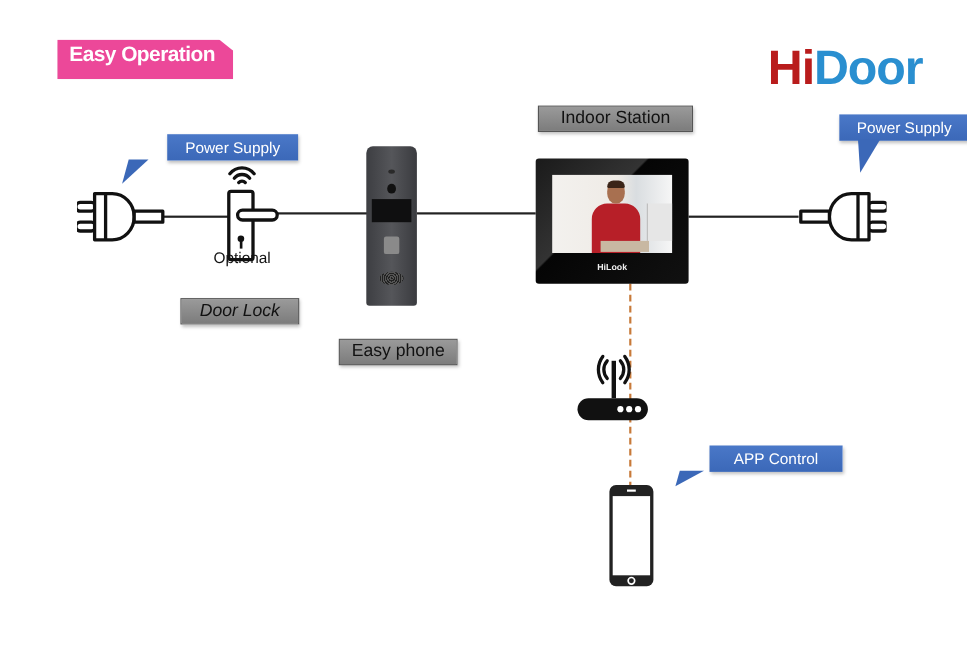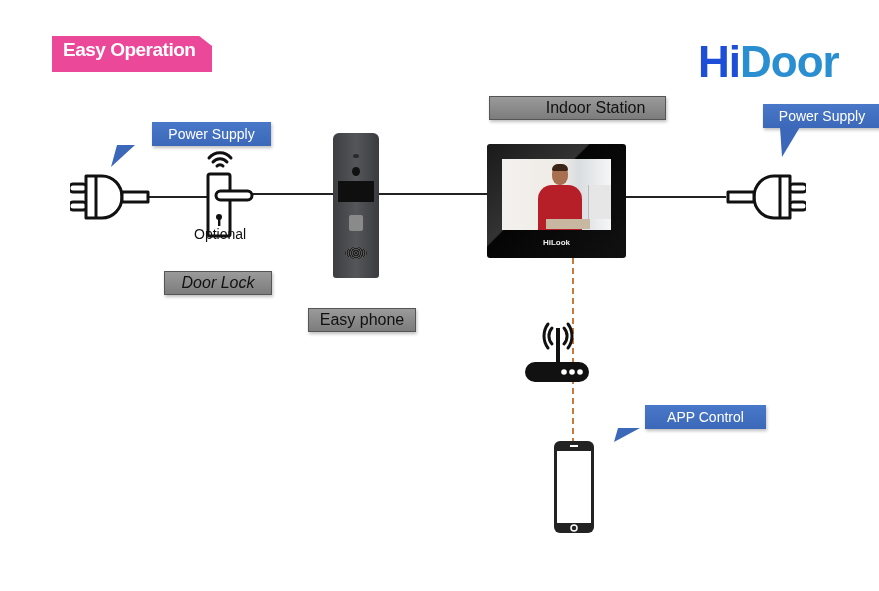--- a/index.html
+++ b/index.html
@@ -16,21 +16,21 @@
       clip-path: polygon(0 0, 92% 0, 100% 28%, 100% 100%, 0 100%);
       box-shadow: 2px 3px 4px rgba(0,0,0,0.3);
     }
     .header-tag span {
       position: absolute; left: 11px; top: 3px; color: #ffffff; font-weight: bold;
       font-size: 19px; letter-spacing: -0.5px;
     }
 
     
     .logo { left: 698px; top: 40px; font-size: 44px; font-weight: bold; letter-spacing: -1px; line-height: 1; }
-    .logo .hi { color: #1d4ed8; }
+    .logo .hi { color: #b91c1c; }
     .logo .look { color: #2a8fd0; }
 
     
     .callout {
       background: linear-gradient(#4a78c8, #3b68b8);
       color: #ffffff; font-size: 14px; height: 24px; line-height: 24px; text-align: center;
       box-shadow: 1px 2px 3px rgba(0,0,0,0.25);
       margin-left: 47px;
     }
 
@@ -134,21 +134,21 @@
   <div class="cam1"></div>
   <div class="cam2"></div>
   <div class="panel"></div>
   <div class="btn"></div>
   <div class="speaker"></div>
 </div>
 <div class="abs gray-label" style="left:308px; top:308px; width:106px;">
   <span>Easy phone</span>
 </div>
 
-<div class="abs gray-label" style="left:489px; top:96px; width:139px;padding-left:36px;">
+<div class="abs gray-label" style="left:489px; top:96px; width:139px;">
   <span>Indoor Station</span>
 </div>
 <div class="abs indoor">
   <div class="screen">
     <div class="house"></div>
     <div class="shirt"></div>
     <div class="head"></div>
     <div class="hair"></div>
     <div class="box"></div>
   </div>

